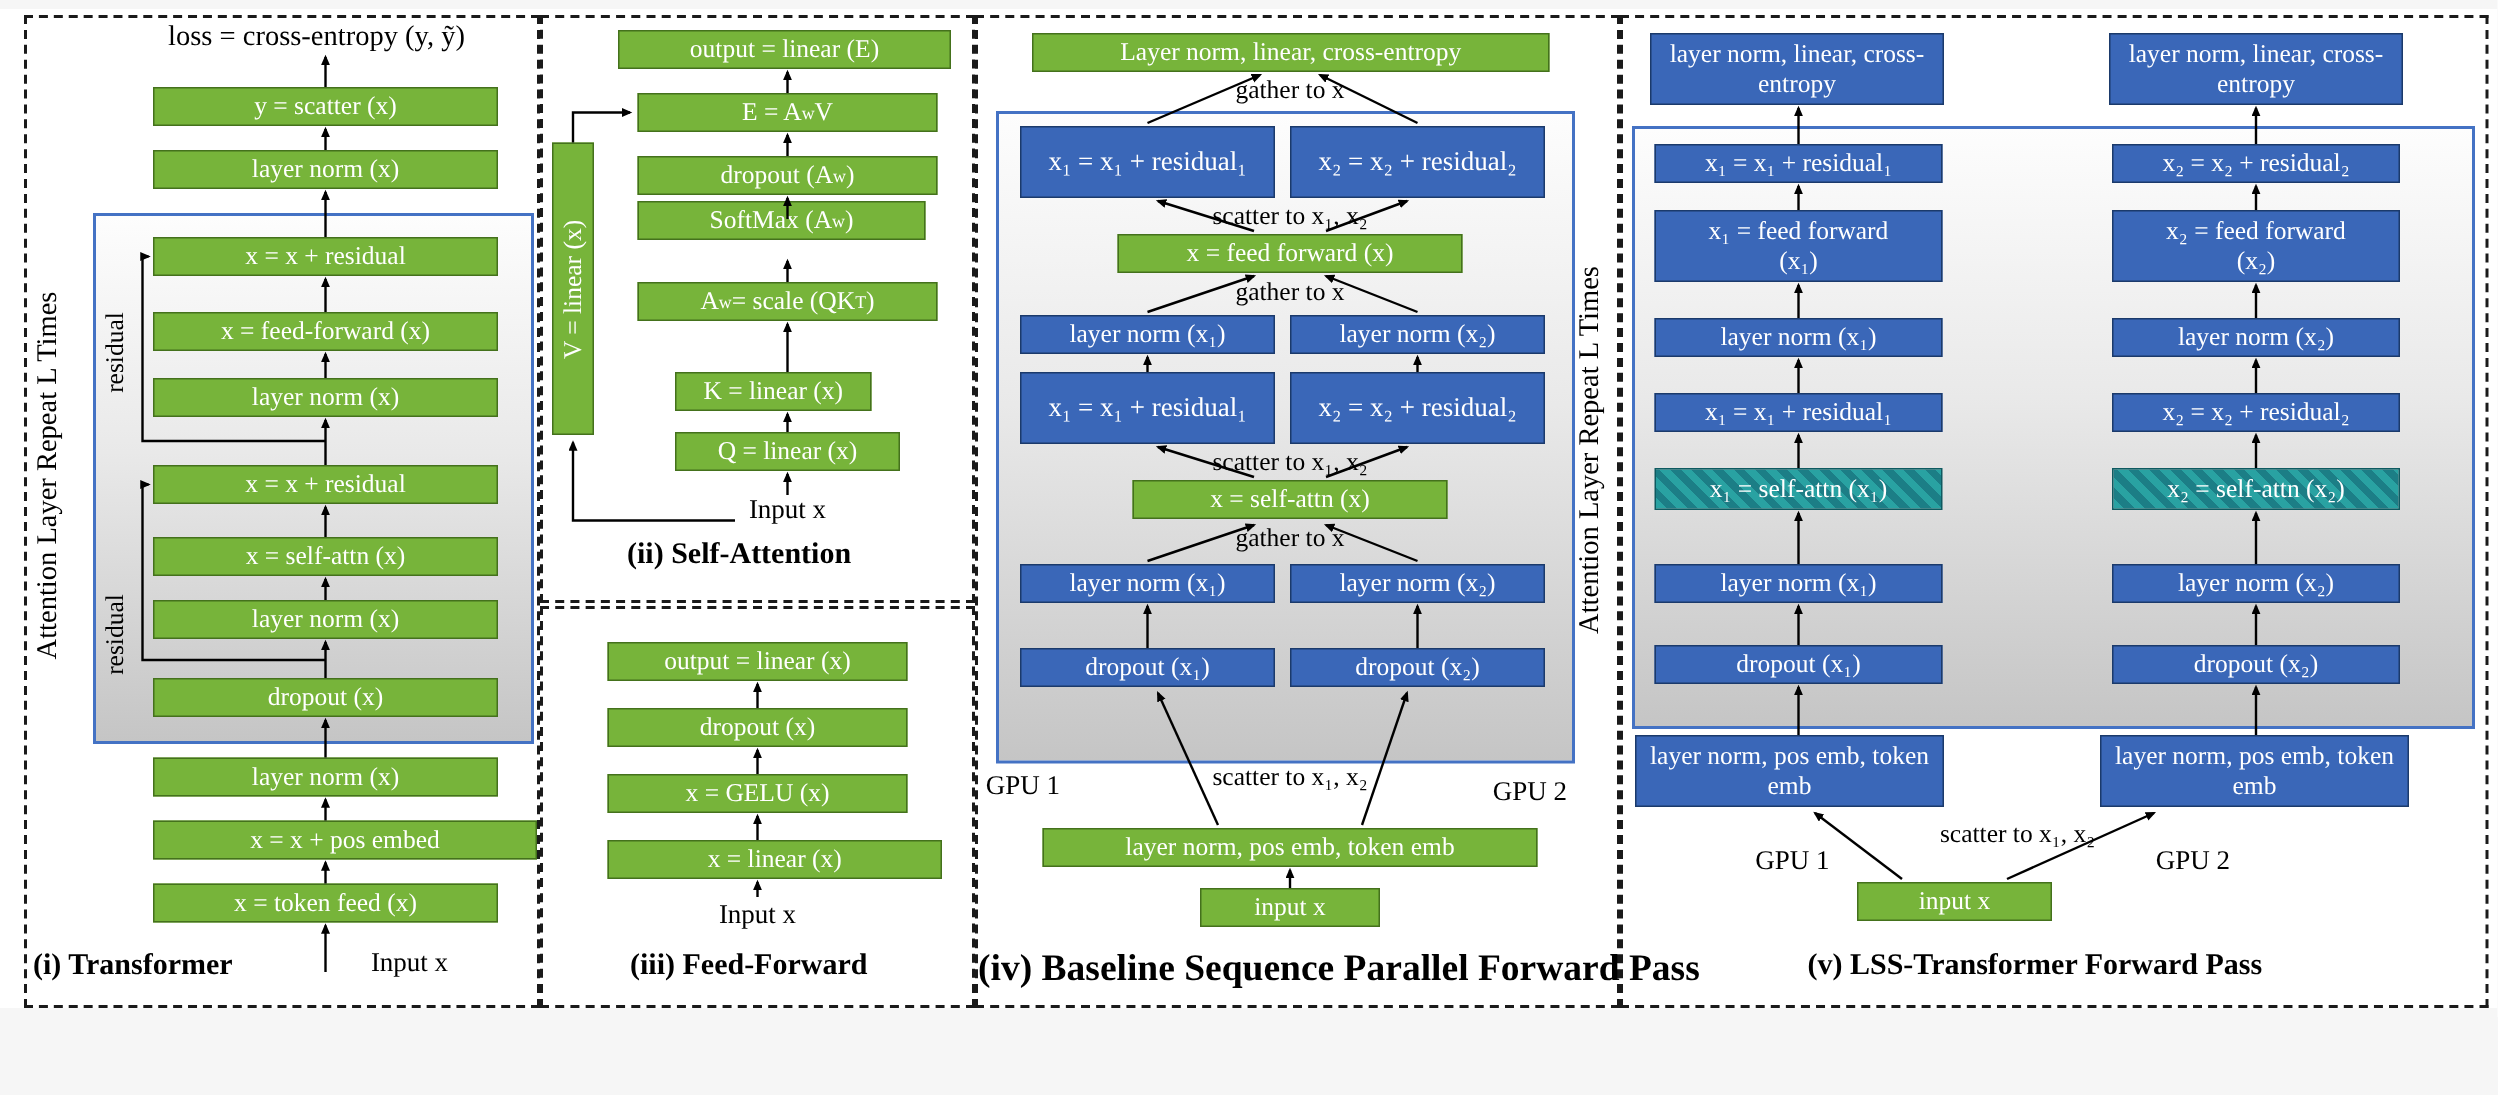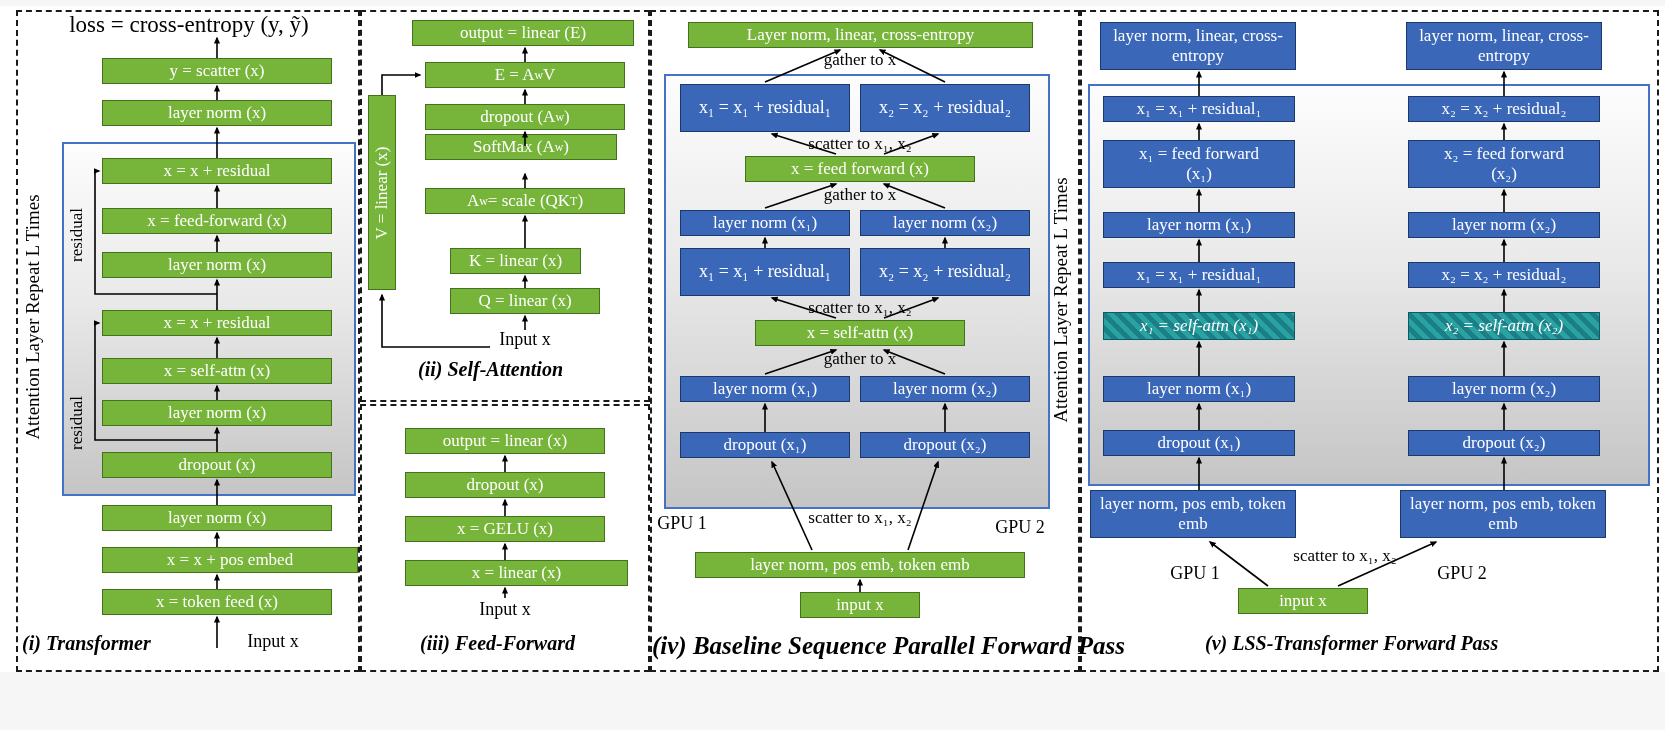--- a/index.html
+++ b/index.html
@@ -6,23 +6,23 @@
   body{position:relative;width:1665px;height:730px;background:#f6f6f6;
        font-family:"Liberation Serif","DejaVu Serif",serif;color:#000;overflow:hidden;}
   .figure-bg{position:absolute;left:0;top:6px;width:1665px;height:666px;background:#fff;}
   .panel{position:absolute;border:2px dashed #1a1a1a;}
   .grad{position:absolute;border:2px solid #4472c4;
         background:linear-gradient(180deg,#fdfdfd 0%,#e9e9e9 45%,#c5c5c5 100%);}
   .gbox,.bbox,.tbox{position:absolute;display:flex;align-items:center;justify-content:center;
         text-align:center;color:#fff;font-size:17px;line-height:1.18;padding:0 3px;box-sizing:border-box;}
   .gbox{background:#77b43a;border:1px solid #44711c;}
   .bbox{background:#3a67b8;border:1px solid #1b3a6b;}
-  .tbox{background:repeating-linear-gradient(45deg,#29a2a2 0 5px,#1c7e86 5px 10px);border:1px solid #0e5a60;font-style:italic;}
+  .tbox{background:repeating-linear-gradient(45deg,#29a2a2 0 5px,#1c7e86 5px 10px);border:1px solid #0e5a60;}
   .txt{position:absolute;display:flex;align-items:center;justify-content:center;font-size:18px;white-space:nowrap;}
-  .cap{position:absolute;font-size:20px;font-weight:bold;font-style:italic;white-space:nowrap;}
+  .cap{position:absolute;font-size:20px;font-weight:bold;white-space:nowrap;}
   .vlabel{position:absolute;display:flex;align-items:center;justify-content:center;}
   .vlabel span{transform:rotate(-90deg);white-space:nowrap;font-size:19px;}
   .vbox{position:absolute;display:flex;align-items:center;justify-content:center;
         color:#fff;background:#77b43a;border:1px solid #44711c;box-sizing:border-box;}
   .vbox span{transform:rotate(-90deg);white-space:nowrap;font-size:17px;}
   .arrows{position:absolute;left:0;top:0;pointer-events:none;}
   sub,sup{font-size:0.7em;}
 </style>
 </head>
 <body>
@@ -39,21 +39,21 @@
 <div class="vlabel" style="left:20px;top:167px;width:26px;height:300px">
     <span>Attention Layer Repeat L Times</span>
   </div>
 <div class="vlabel" style="left:66px;top:190px;width:22px;height:90px">
     <span style="font-size:17px">residual</span>
   </div>
 <div class="vlabel" style="left:66px;top:378px;width:22px;height:90px">
     <span style="font-size:17px">residual</span>
   </div>
 
-<div class="txt" style="left:39px;top:13px;width:300px;height:24px;font-size:23px">loss = cross-entropy (y, ỹ)</div>
+<div class="txt" style="left:61px;top:13px;width:300px;height:24px;font-size:19px">loss = cross-entropy (y, ỹ)</div>
 <div class="gbox" style="left:102px;top:58px;width:230px;height:26px">y = scatter (x)</div>
 <div class="gbox" style="left:102px;top:100px;width:230px;height:26px">layer norm (x)</div>
 <div class="gbox" style="left:102px;top:158px;width:230px;height:26px">x = x + residual</div>
 <div class="gbox" style="left:102px;top:208px;width:230px;height:26px">x = feed-forward (x)</div>
 <div class="gbox" style="left:102px;top:252px;width:230px;height:26px">layer norm (x)</div>
 <div class="gbox" style="left:102px;top:310px;width:230px;height:26px">x = x + residual</div>
 <div class="gbox" style="left:102px;top:358px;width:230px;height:26px">x = self-attn (x)</div>
 <div class="gbox" style="left:102px;top:400px;width:230px;height:26px">layer norm (x)</div>
 <div class="gbox" style="left:102px;top:452px;width:230px;height:26px">dropout (x)</div>
 <div class="gbox" style="left:102px;top:505px;width:230px;height:26px">layer norm (x)</div>

